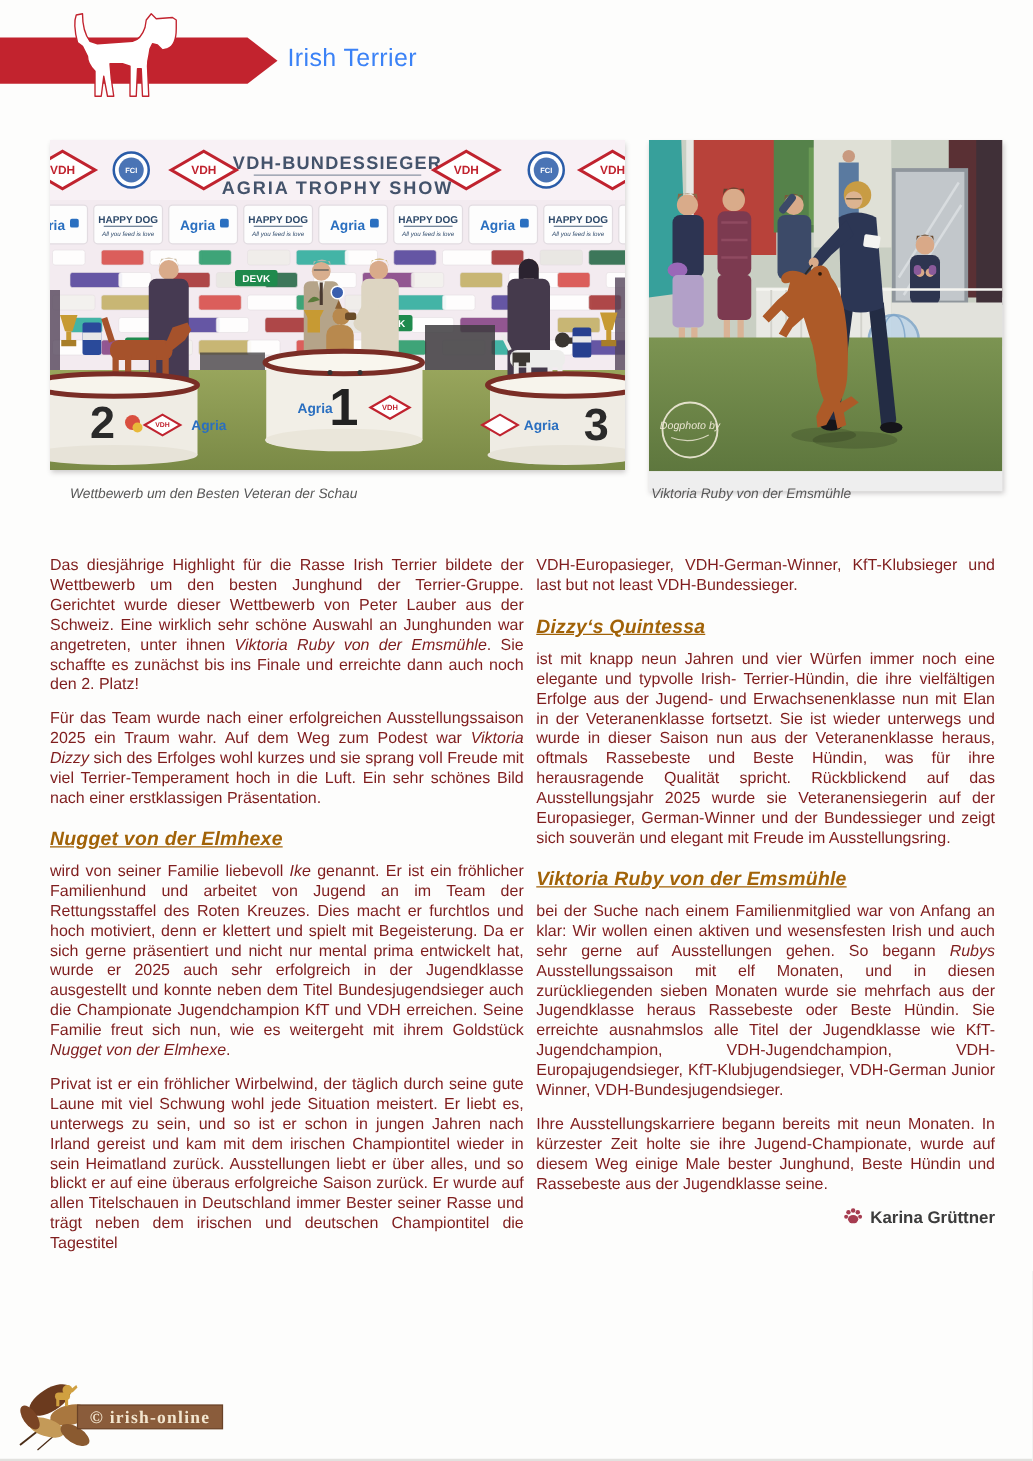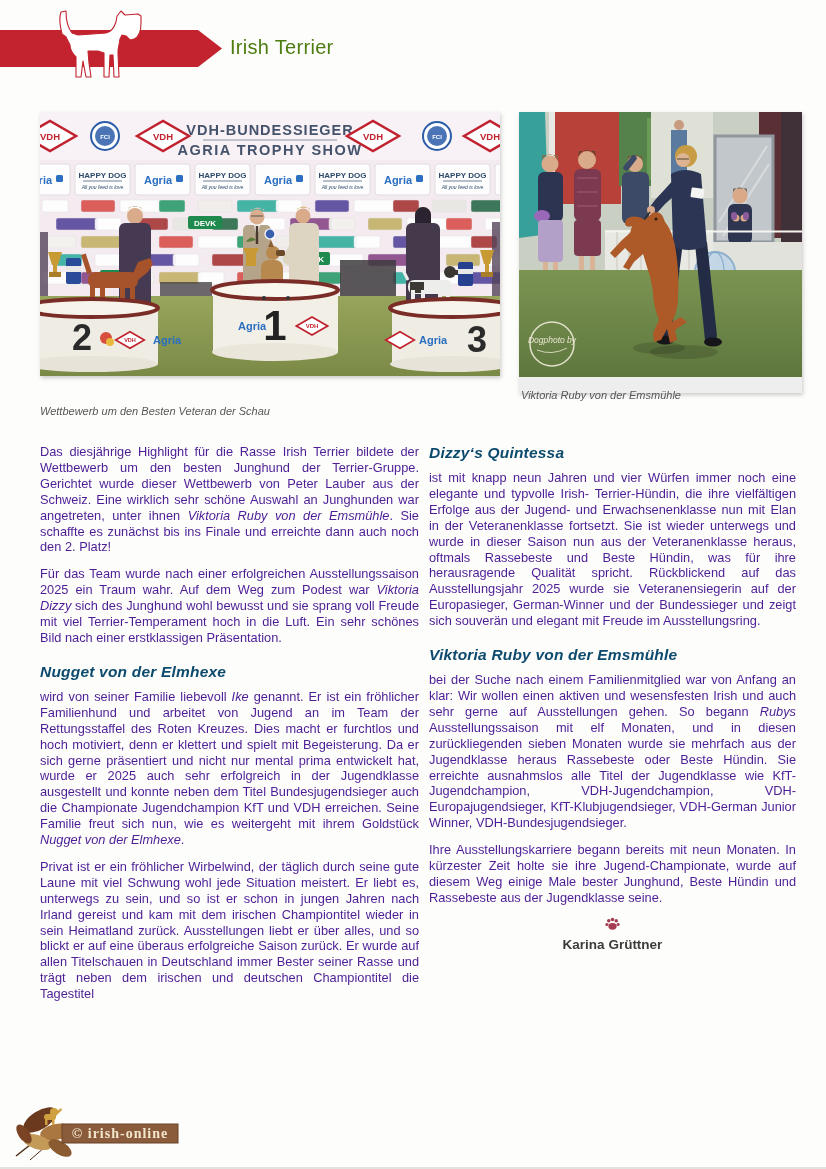--- a/index.html
+++ b/index.html
@@ -1,38 +1,38 @@
 <!DOCTYPE html>
 <html lang="de"><head>
 <meta charset="utf-8">
 <style>
   html,body{margin:0;padding:0;background:#e9e9e9;}
   .page{position:relative;width:826px;height:1169px;background:#fdfdfc;overflow:hidden;
         font-family:"Liberation Sans",sans-serif;margin:0 auto;}
   
   .hdr-banner-svg{position:absolute;left:0;top:8px;width:240px;height:90px;}
-  .page-title{position:absolute;left:230px;top:36px;font-size:20px;color:#4d7c0f;letter-spacing:.3px;}
+  .page-title{position:absolute;left:230px;top:36px;font-size:20px;color:#3b82f6;letter-spacing:.3px;}
   
   .photo{position:absolute;overflow:hidden;box-shadow:1px 2px 4px rgba(60,50,55,.25);background:#eee;}
   .photo-left{left:40px;top:112px;width:460px;height:264px;}
   .photo-right{left:519px;top:112px;width:283px;height:281px;}
   .caption{position:absolute;top:389px;font-style:italic;font-size:11px;color:#575757;}
-  .caption-left{left:40px;margin-top:16px;}
+  .caption-left{left:56px;}
   .caption-right{left:521px;}
   
   .col{position:absolute;top:444px;}
   .col-left{left:40px;width:379px;}
   .col-right{left:429px;width:367px;}
-  .body-p{font-size:12.8px;line-height:15.9px;color:#4c1d95;text-align:justify;margin:0 0 11px 0;}
+  .body-p{font-size:12.8px;line-height:15.9px;color:#7f1d1d;text-align:justify;margin:0 0 11px 0;}
   .body-p em{font-style:italic;}
-  .sec-heading{font-size:15.5px;font-weight:bold;font-style:italic;color:#0c4a6e;
-               margin:17px 0 8px 0;letter-spacing:.2px;}
+  .sec-heading{font-size:15.5px;font-weight:bold;font-style:italic;color:#a16207;
+               margin:17px 0 8px 0;letter-spacing:.2px;text-decoration:underline;}
   .col .sec-heading:first-child{margin-top:0;}
   .signature{margin-top:0;display:flex;justify-content:flex-end;align-items:center;gap:6px;
-             font-weight:bold;font-size:13.5px;color:#3c3c3c;flex-direction:column;}
+             font-weight:bold;font-size:13.5px;color:#3c3c3c;}
   .paw{width:15px;height:14px;}
   
   .footer-logo{position:absolute;left:10px;top:1090px;width:190px;height:76px;}
   .scan-bottom{position:absolute;left:0;right:0;bottom:0;height:2px;background:#e2e2df;}
 </style>
 </head>
 <body>
 
 <div class="page">
 
@@ -473,27 +473,28 @@
         <path d="M18,238 Q33,244 48,236" stroke="#f0ead8" stroke-width="1" fill="none" opacity=".8"></path>
       </g>
     </svg>
   </div>
 
   <div class="caption caption-left">Wettbewerb um den Besten Veteran der Schau</div>
   <div class="caption caption-right">Viktoria Ruby von der Emsmühle</div>
 
   <div class="col col-left" id="col-left">
       <p class="body-p"><span>Das diesjährige Highlight für die Rasse Irish Terrier bildete der Wettbewerb um den besten Junghund der Terrier-Gruppe. Gerichtet wurde dieser Wettbewerb von Peter Lauber aus der Schweiz. Eine wirklich sehr schöne Auswahl an Junghunden war angetreten, unter ihnen </span><em>Viktoria Ruby von der Emsmühle</em><span>. Sie schaffte es zunächst bis ins Finale und erreichte dann auch noch den 2. Platz!</span></p>
-      <p class="body-p"><span>Für das Team wurde nach einer erfolgreichen Ausstellungssaison 2025 ein Traum wahr. Auf dem Weg zum Podest war </span><em>Viktoria Dizzy</em><span> sich des Junghund wohl bewusst und sie sprang voll Freude mit viel Terrier-Temperament hoch in die Luft. Ein sehr schönes Bild nach einer erstklassigen Präsentation.</span></p>
+      <p class="body-p"><span>Für das Team wurde nach einer erfolgreichen Ausstellungssaison 2025 ein Traum wahr. Auf dem Weg zum Podest war </span><em>Viktoria Dizzy</em><span> sich des Erfolges wohl kurzes und sie sprang voll Freude mit viel Terrier-Temperament hoch in die Luft. Ein sehr schönes Bild nach einer erstklassigen Präsentation.</span></p>
       <h3 class="sec-heading">Nugget von der Elmhexe</h3>
       <p class="body-p"><span>wird von seiner Familie liebevoll </span><em>Ike</em><span> genannt. Er ist ein fröhlicher Familienhund und arbeitet von Jugend an im Team der Rettungsstaffel des Roten Kreuzes. Dies macht er furchtlos und hoch motiviert, denn er klettert und spielt mit Begeisterung. Da er sich gerne präsentiert und nicht nur mental prima entwickelt hat, wurde er 2025 auch sehr erfolgreich in der Jugendklasse ausgestellt und konnte neben dem Titel Bundesjugendsieger auch die Championate Jugendchampion KfT und VDH erreichen. Seine Familie freut sich nun, wie es weitergeht mit ihrem Goldstück </span><em>Nugget von der Elmhexe</em><span>.</span></p>
       <p class="body-p"><span>Privat ist er ein fröhlicher Wirbelwind, der täglich durch seine gute Laune mit viel Schwung wohl jede Situation meistert. Er liebt es, unterwegs zu sein, und so ist er schon in jungen Jahren nach Irland gereist und kam mit dem irischen Championtitel wieder in sein Heimatland zurück. Ausstellungen liebt er über alles, und so blickt er auf eine überaus erfolgreiche Saison zurück. Er wurde auf allen Titelschauen in Deutschland immer Bester seiner Rasse und trägt neben dem irischen und deutschen Championtitel die Tagestitel</span></p>
     </div>
   <div class="col col-right" id="col-right">
 
+  <p class="body-p"><span>VDH-Europasieger, VDH-German-Winner, KfT-Klubsieger und last but not least VDH-Bundessieger.</span></p>
       <h3 class="sec-heading">Dizzy‘s Quintessa</h3>
       <p class="body-p"><span>ist mit knapp neun Jahren und vier Würfen immer noch eine elegante und typvolle Irish- Terrier-Hündin, die ihre vielfältigen Erfolge aus der Jugend- und Erwachsenenklasse nun mit Elan in der Veteranenklasse fortsetzt. Sie ist wieder unterwegs und wurde in dieser Saison nun aus der Veteranenklasse heraus, oftmals Rassebeste und Beste Hündin, was für ihre herausragende Qualität spricht. Rückblickend auf das Ausstellungsjahr 2025 wurde sie Veteranensiegerin auf der Europasieger, German-Winner und der Bundessieger und zeigt sich souverän und elegant mit Freude im Ausstellungsring.</span></p>
       <h3 class="sec-heading">Viktoria Ruby von der Emsmühle</h3>
       <p class="body-p"><span>bei der Suche nach einem Familienmitglied war von Anfang an klar: Wir wollen einen aktiven und wesensfesten Irish und auch sehr gerne auf Ausstellungen gehen. So begann </span><em>Rubys</em><span> Ausstellungssaison mit elf Monaten, und in diesen zurückliegenden sieben Monaten wurde sie mehrfach aus der Jugendklasse heraus Rassebeste oder Beste Hündin. Sie erreichte ausnahmslos alle Titel der Jugendklasse wie KfT-Jugendchampion, VDH-Jugendchampion, VDH-Europajugendsieger, KfT-Klubjugendsieger, VDH-German Junior Winner, VDH-Bundesjugendsieger.</span></p>
       <p class="body-p"><span>Ihre Ausstellungskarriere begann bereits mit neun Monaten. In kürzester Zeit holte sie ihre Jugend-Championate, wurde auf diesem Weg einige Male bester Junghund, Beste Hündin und Rassebeste aus der Jugendklasse seine.</span></p>
       <div class="signature">
         <svg viewBox="0 0 16 15" class="paw">
           <circle cx="4" cy="4" r="1.9" fill="#a63c50"></circle>
           <circle cx="8" cy="2.6" r="1.9" fill="#a63c50"></circle>
           <circle cx="12" cy="4" r="1.9" fill="#a63c50"></circle>

